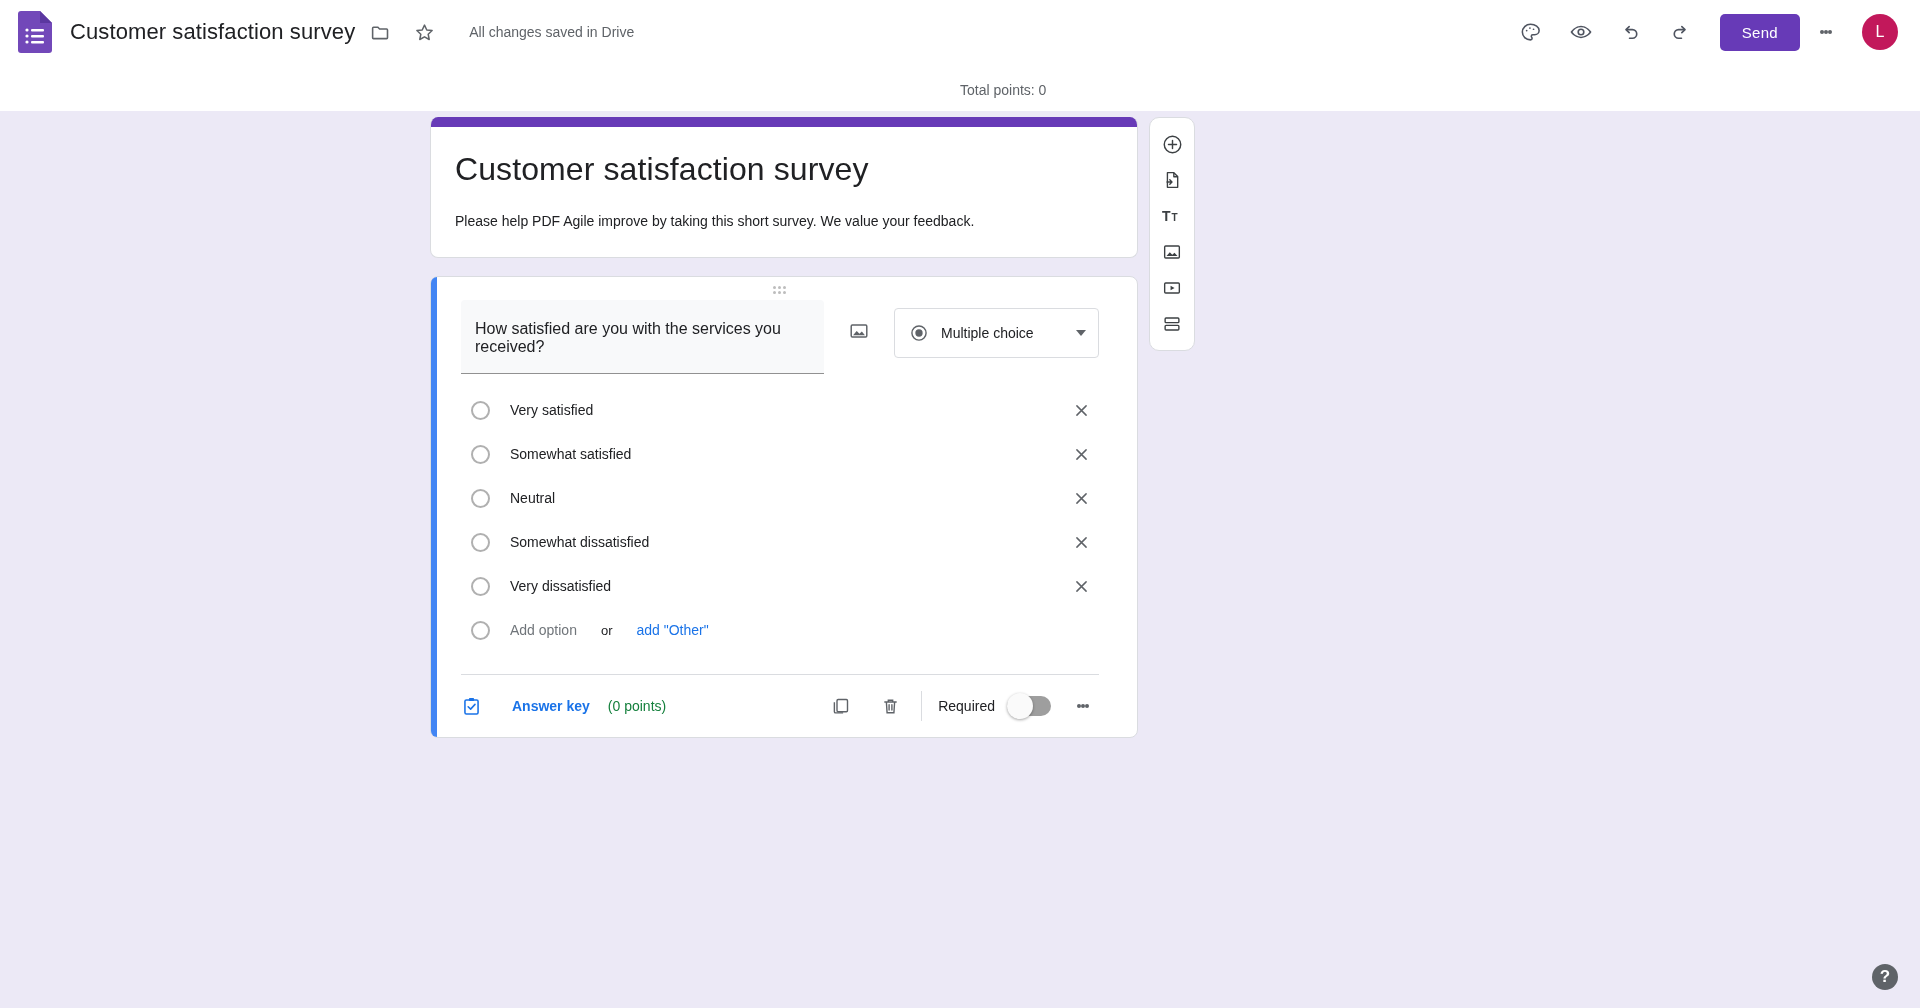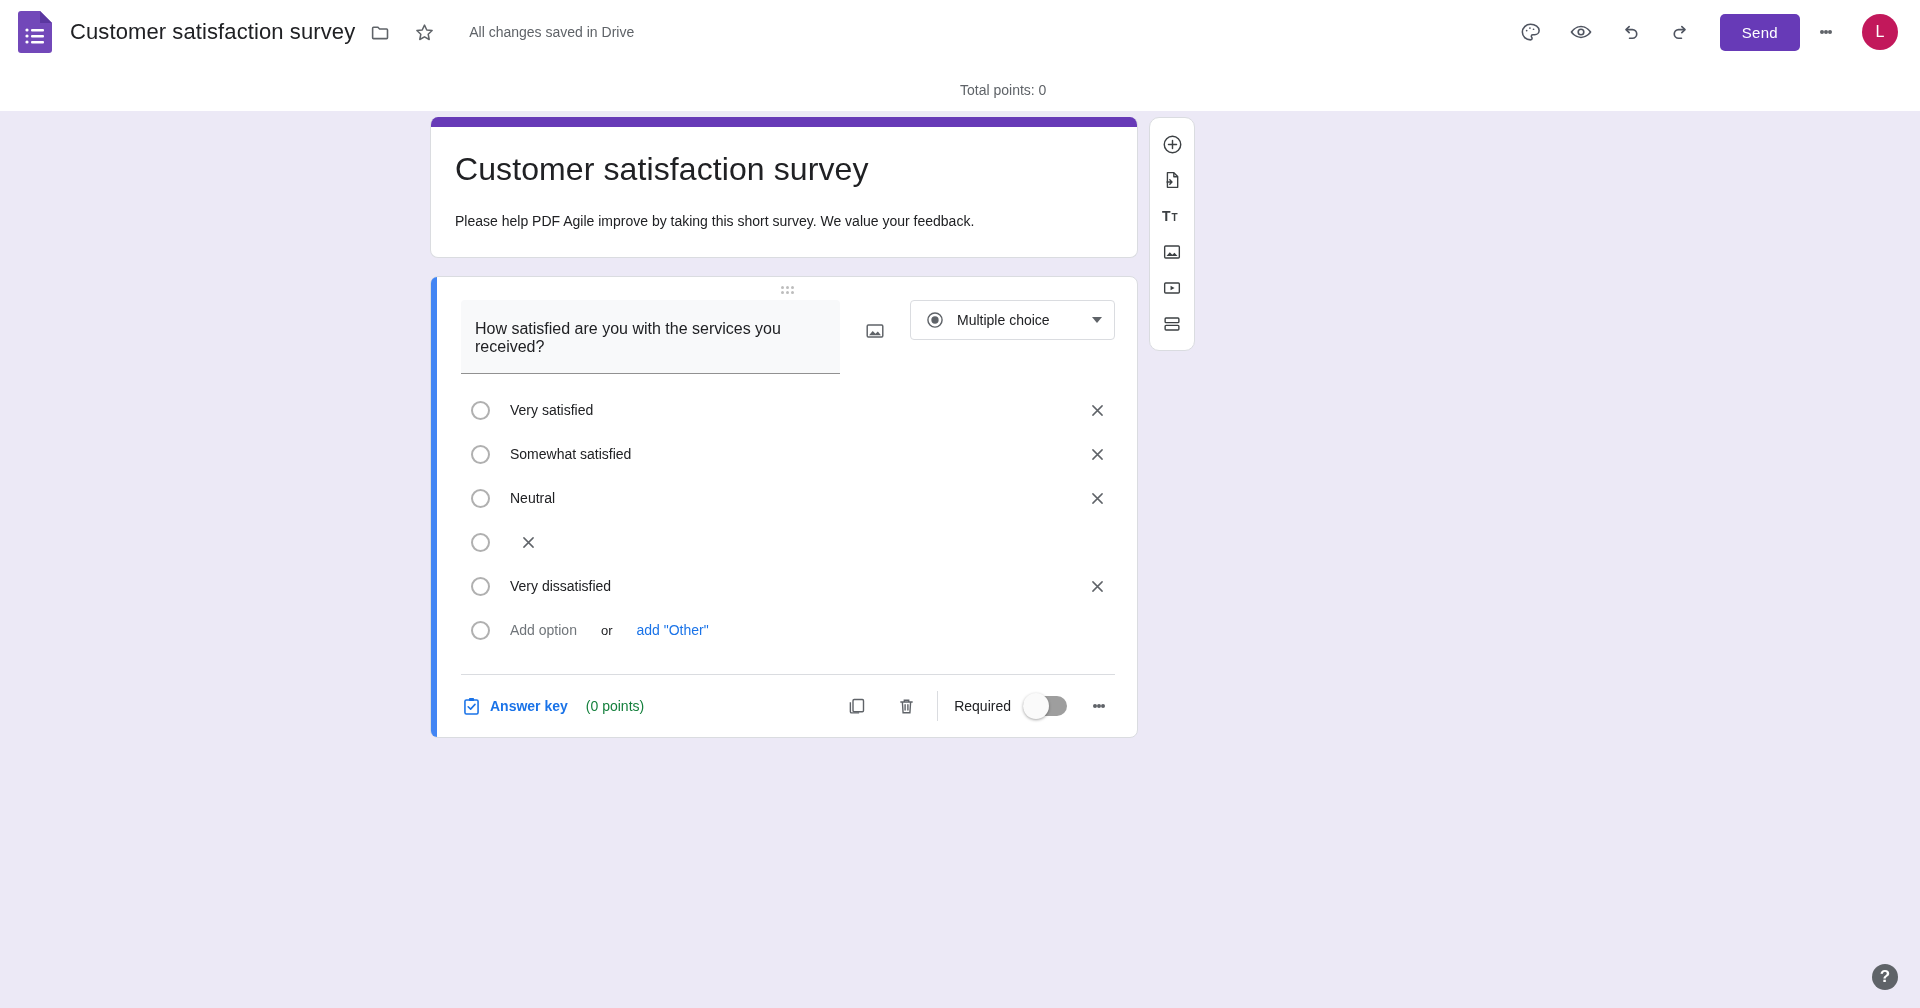--- a/index.html
+++ b/index.html
@@ -98,21 +98,21 @@
   }
   .form-desc {
     font-size: 14px; color: #202124; margin-top: 22px; line-height: 1.45;
   }
 
   
   .q-card {
     background: #fff; border-radius: 8px;
     border: 1px solid #dadce0;
     margin-top: 18px; position: relative;
-    padding: 0 0 0 6px;
+    padding: 0 16px 0 6px;
   }
   .q-accent {
     position: absolute; left: 0; top: 0; bottom: 0; width: 6px;
     background: #4285f4; border-radius: 8px 0 0 8px;
   }
   .drag-handle {
     display: flex; justify-content: center; padding: 9px 0 2px;
     cursor: grab;
   }
   .dots-grid { display:grid; grid-template-columns: repeat(3, 3px); gap:2px;}
@@ -127,21 +127,21 @@
     border-radius: 4px 4px 0 0;
     padding: 20px 14px 17px;
     font-size: 16px; color: #202124; cursor: text;
     max-width: 398px;
   }
   .img-btn {
     width: 42px; height: 42px; border-radius: 50%; margin-top: 10px;
     display: flex; align-items: center; justify-content: center; cursor: pointer; flex:none;
   }
   .type-select {
-    width: 205px; height: 40px; margin-top: 0;
+    width: 205px; height: 50px; margin-top: 8px;
     border: 1px solid #dadce0; border-radius: 4px;
     display: flex; align-items: center; gap: 12px;
     padding: 0 12px 0 14px; cursor: pointer; flex: none;
   }
   .type-label { flex: 1 1 auto; font-size: 14px; color: #202124; white-space: nowrap;}
   .caret { width:0;height:0;border-left:5px solid transparent;border-right:5px solid transparent;border-top:6px solid #5f6368;}
 
   
   .options { padding: 14px 22px 0 24px; }
   .opt-row {
@@ -160,21 +160,21 @@
     width: 36px; height: 36px; border-radius: 50%; flex: none;
     display: flex; align-items: center; justify-content: center; cursor: pointer;
   }
 
   
   .q-divider { height:1px; background:#dadce0; margin: 22px 22px 0 24px; }
   .q-footer {
     display: flex; align-items: center;
     padding: 0 18px 0 24px; height: 62px;
   }
-  .answer-key { display:flex; align-items:center; gap:8px; cursor:pointer; }
+  .answer-key { display:flex; align-items:center; gap:30px; cursor:pointer; }
   .answer-key-label { font-size: 14px; font-weight: bold; color:#1a73e8; }
   .points-label { font-size: 14px; color:#15803d; margin-left: 18px; }
   .footer-spacer { flex: 1 1 auto; }
   .vdiv { width:1px; height:30px; background:#dadce0; margin: 0 16px 0 10px;}
   .req-label { font-size: 14px; color:#202124; margin-right: 12px;}
   .toggle {
     width: 44px; height: 20px; border-radius: 10px;
     background: #9e9e9e; position: relative; cursor: pointer; flex:none;
   }
   .toggle-knob {
@@ -358,20 +358,21 @@
           <span class="opt-text">Neutral</span>
           <span class="x-btn">
             <svg width="17" height="17" viewBox="0 0 24 24" stroke="#5f6368" stroke-width="2.1" stroke-linecap="round">
                 <path d="M5.5 5.5l13 13M18.5 5.5l-13 13"></path>
               </svg>
           </span>
         </div>
 
         <div class="opt-row">
           <span class="radio-ring"></span>
+          <span class="opt-text">Somewhat dissatisfied</span>
           <span class="x-btn">
             <svg width="17" height="17" viewBox="0 0 24 24" stroke="#5f6368" stroke-width="2.1" stroke-linecap="round">
                 <path d="M5.5 5.5l13 13M18.5 5.5l-13 13"></path>
               </svg>
           </span>
         </div>
 
         <div class="opt-row">
           <span class="radio-ring"></span>
           <span class="opt-text">Very dissatisfied</span>

